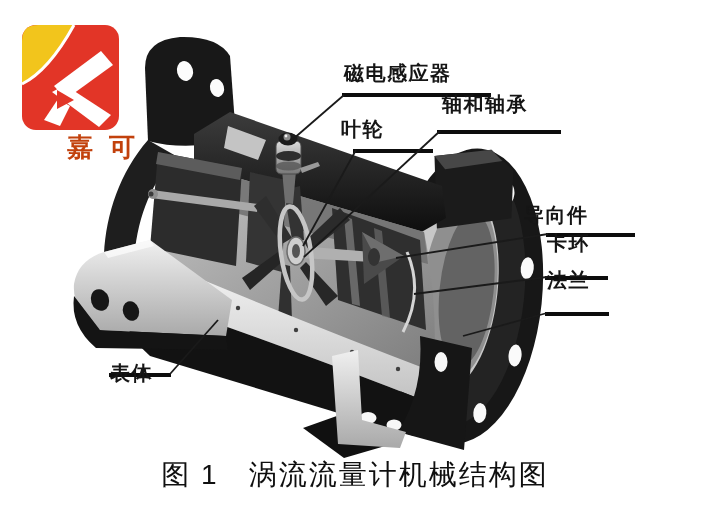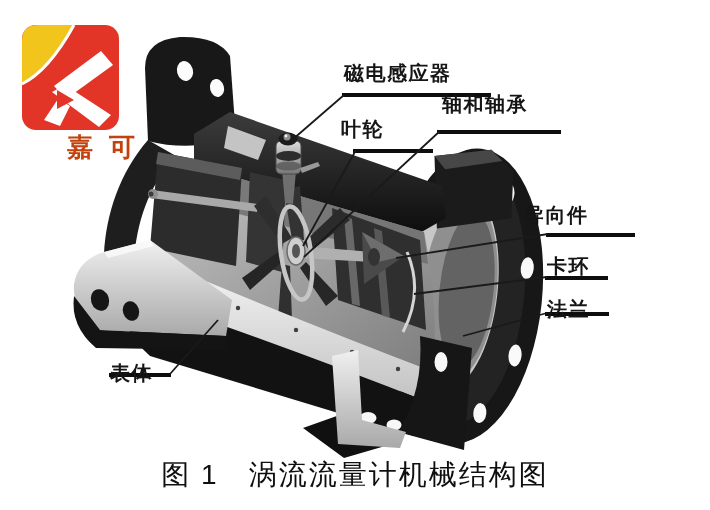--- a/index.html
+++ b/index.html
@@ -186,18 +186,18 @@
       <path d="M57,90 L74,100 L57,109 Z" fill="#e23527"></path>
     </g>
   </svg>
 
   <div class="brand">嘉可</div>
 
   <div class="lbl" style="left:344px;top:63px">磁电感应器</div>
   <div class="lbl" style="left:341px;top:119px">叶轮</div>
   <div class="lbl" style="left:442px;top:94px">轴和轴承</div>
   <div class="lbl" style="left:524px;top:205px">导向件</div>
-  <div class="lbl" style="left:547px;top:256px">卡环</div>
-  <div class="lbl" style="left:547px;top:299px">法兰</div>
+  <div class="lbl" style="left:547px;top:233px">卡环</div>
+  <div class="lbl" style="left:547px;top:270px">法兰</div>
   <div class="lbl" style="left:110px;top:363px">表体</div>
 
   <div class="caption">图 1　涡流流量计机械结构图</div>
 </div>
 
 </body></html>

